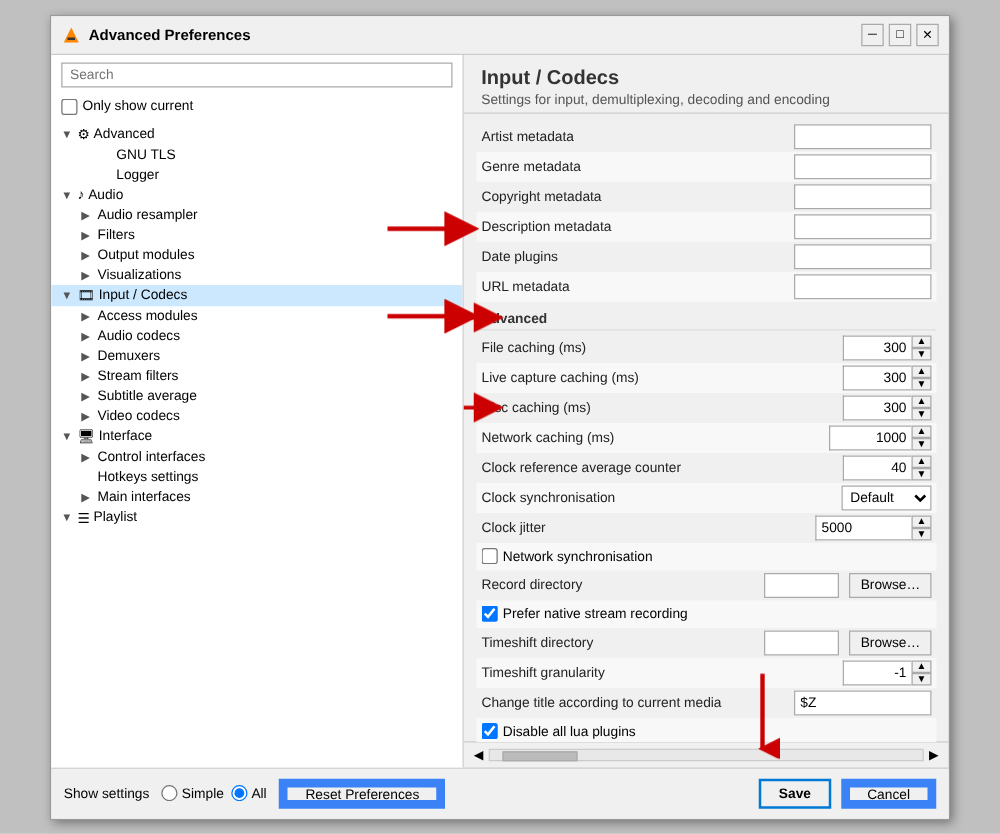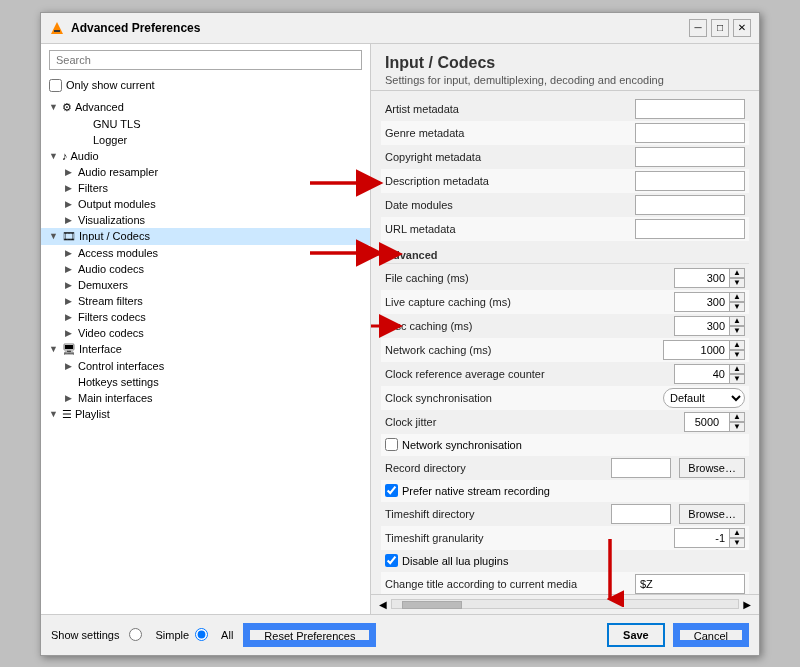--- a/index.html
+++ b/index.html
@@ -38,21 +38,21 @@
     .section-label { font-size: 11px; font-weight: bold; color: #333; padding: 4px 4px 2px; border-bottom: 1px solid #ddd; margin-bottom: 2px; }
     .checkbox-row { display: flex; align-items: center; padding: 2px 4px; gap: 4px; }
     .checkbox-row label { font-size: 11px; }
     .scrollbar-area { padding: 4px 8px; border-top: 1px solid #ccc; display: flex; align-items: center; }
     .h-scrollbar { flex: 1; height: 10px; background: #e8e8e8; border: 1px solid #ccc; margin: 0 4px; position: relative; }
     .h-scrollbar-thumb { position: absolute; left: 10px; top: 1px; width: 60px; height: 8px; background: #bbb; border: 1px solid #aaa; }
     .footer { padding: 8px 10px; background: #f0f0f0; border-top: 1px solid #ccc; display: flex; align-items: center; justify-content: space-between; }
     .footer-left { display: flex; align-items: center; gap: 10px; }
     .show-settings { display: flex; align-items: center; gap: 4px; font-size: 11px; }
     .radio-group { display: flex; align-items: center; gap: 6px; font-size: 11px; }
-    .radio-group label { display: flex; align-items: flex-end; gap: 13px; }
+    .radio-group label { display: flex; align-items: flex-end; gap: 3px; }
     .footer-right { display: flex; gap: 8px; }
     .btn { height: 24px; padding: 0 14px; border: 7px solid #3b82f6; background: #f0f0f0; font-size: 11px; cursor: pointer; }
     .btn-primary { border: 2px solid #0078d4; background: #f0f0f0; font-size: 11px; cursor: pointer; height: 24px; padding: 0 14px; font-weight: 600; }
     .tree-leaf { padding: 2px 0 2px 52px; font-size: 11px; cursor: pointer; }
     .tree-parent { padding: 2px 0 2px 8px; font-size: 11px; cursor: pointer; display: flex; align-items: center; gap: 3px; }
     .tree-parent.selected { background: #cce8ff; }
     .tree-sub { padding: 2px 0 2px 24px; font-size: 11px; cursor: pointer; display: flex; align-items: center; gap: 3px; }
     
     .tree::-webkit-scrollbar { width: 10px; }
     .tree::-webkit-scrollbar-track { background: #f0f0f0; }
@@ -144,21 +144,21 @@
         <div class="tree-sub">
           <span class="chevron">▶</span>
           <span>Demuxers</span>
         </div>
         <div class="tree-sub">
           <span class="chevron">▶</span>
           <span>Stream filters</span>
         </div>
         <div class="tree-sub">
           <span class="chevron">▶</span>
-          <span>Filters codecs</span>
+          <span>Subtitle average</span>
         </div>
         <div class="tree-sub">
           <span class="chevron">▶</span>
           <span>Video codecs</span>
         </div>
 
         <div class="tree-parent">
           <span class="chevron">▼</span>
           <span>🖥</span>
           <span>Interface</span>
@@ -232,21 +232,21 @@
               <input type="text" class="text-input" value="" style="">
             </div>
           </div>
           <div class="settings-row">
             <span class="settings-label">Description metadata</span>
             <div class="settings-value">
               <input type="text" class="text-input" value="" style="">
             </div>
           </div>
           <div class="settings-row">
-            <span class="settings-label">Date modules</span>
+            <span class="settings-label">Date plugins</span>
             <div class="settings-value">
               <input type="text" class="text-input" value="" style="">
             </div>
           </div>
           <div class="settings-row">
             <span class="settings-label">URL metadata</span>
             <div class="settings-value">
               <input type="text" class="text-input" value="" style="">
             </div>
           </div>
@@ -306,32 +306,32 @@
               <div class="spinners">
                 <button style="width:16px;height:10px;border:1px solid #aaa;background:#f0f0f0;font-size:8px;padding:0;cursor:pointer;display:flex;align-items:center;justify-content:center;line-height:1;">▲</button>
                 <button style="width:16px;height:10px;border:1px solid #aaa;background:#f0f0f0;font-size:8px;padding:0;cursor:pointer;display:flex;align-items:center;justify-content:center;line-height:1;">▼</button>
               </div>
             </div>
           </div>
 
           <div class="settings-row">
             <span class="settings-label">Clock synchronisation</span>
             <div class="settings-value">
-              <select class="select-input" style="width:82px;border-radius:10px;">
+              <select class="select-input" style="width:72px;">
                 <option>Default</option>
                 <option>None</option>
                 <option>Average</option>
               </select>
             </div>
           </div>
 
           <div class="settings-row">
             <span class="settings-label">Clock jitter</span>
             <div class="settings-value input-spinner">
-              <input type="text" value="5000" style="width: 45px; height: 20px; border-top: 1px solid rgb(170, 170, 170); border-bottom: 1px solid rgb(170, 170, 170); border-left: 1px solid rgb(170, 170, 170); border-image: initial; border-right: none; padding: 1px 4px; font-size: 11px; text-align: center;">
+              <input type="text" value="5000" style="width: 77px; height: 20px; border-top: 1px solid rgb(170, 170, 170); border-bottom: 1px solid rgb(170, 170, 170); border-left: 1px solid rgb(170, 170, 170); border-image: initial; border-right: none; padding: 1px 4px; font-size: 11px; text-align: left;">
               <div class="spinners">
                 <button style="width:16px;height:10px;border:1px solid #aaa;background:#f0f0f0;font-size:8px;padding:0;cursor:pointer;display:flex;align-items:center;justify-content:center;line-height:1;">▲</button>
                 <button style="width:16px;height:10px;border:1px solid #aaa;background:#f0f0f0;font-size:8px;padding:0;cursor:pointer;display:flex;align-items:center;justify-content:center;line-height:1;">▼</button>
               </div>
             </div>
           </div>
 
           <div class="settings-row checkbox-row">
             <input type="checkbox" style="">
             <label>Network synchronisation</label>
@@ -362,30 +362,30 @@
             <span class="settings-label">Timeshift granularity</span>
             <div class="settings-value input-spinner">
               <input type="text" value="-1" style="width: 55px; height: 20px; border-top: 1px solid rgb(170, 170, 170); border-bottom: 1px solid rgb(170, 170, 170); border-left: 1px solid rgb(170, 170, 170); border-image: initial; border-right: none; padding: 1px 4px; font-size: 11px; text-align: right;">
               <div class="spinners">
                 <button style="width:16px;height:10px;border:1px solid #aaa;background:#f0f0f0;font-size:8px;padding:0;cursor:pointer;display:flex;align-items:center;justify-content:center;line-height:1;">▲</button>
                 <button style="width:16px;height:10px;border:1px solid #aaa;background:#f0f0f0;font-size:8px;padding:0;cursor:pointer;display:flex;align-items:center;justify-content:center;line-height:1;">▼</button>
               </div>
             </div>
           </div>
 
+          <div class="settings-row">
+            <span class="settings-label">Change title according to current media</span>
+            <div class="settings-value">
+              <input type="text" class="text-input" value="$Z" style="width: 110px;">
+            </div>
+          </div>
+
           <div class="settings-row checkbox-row">
             <input type="checkbox" checked="" style="">
             <label>Disable all lua plugins</label>
-          </div>
-
-          <div class="settings-row">
-            <span class="settings-label">Change title according to current media</span>
-            <div class="settings-value">
-              <input type="text" class="text-input" value="$Z" style="width: 110px;">
-            </div>
           </div>
         </div>
       </div>
 
       <div class="scrollbar-area">
         <span style="font-size:10px;cursor:pointer;">◀</span>
         <div class="h-scrollbar">
           <div class="h-scrollbar-thumb"></div>
         </div>
         <span style="font-size:10px;cursor:pointer;">▶</span>

